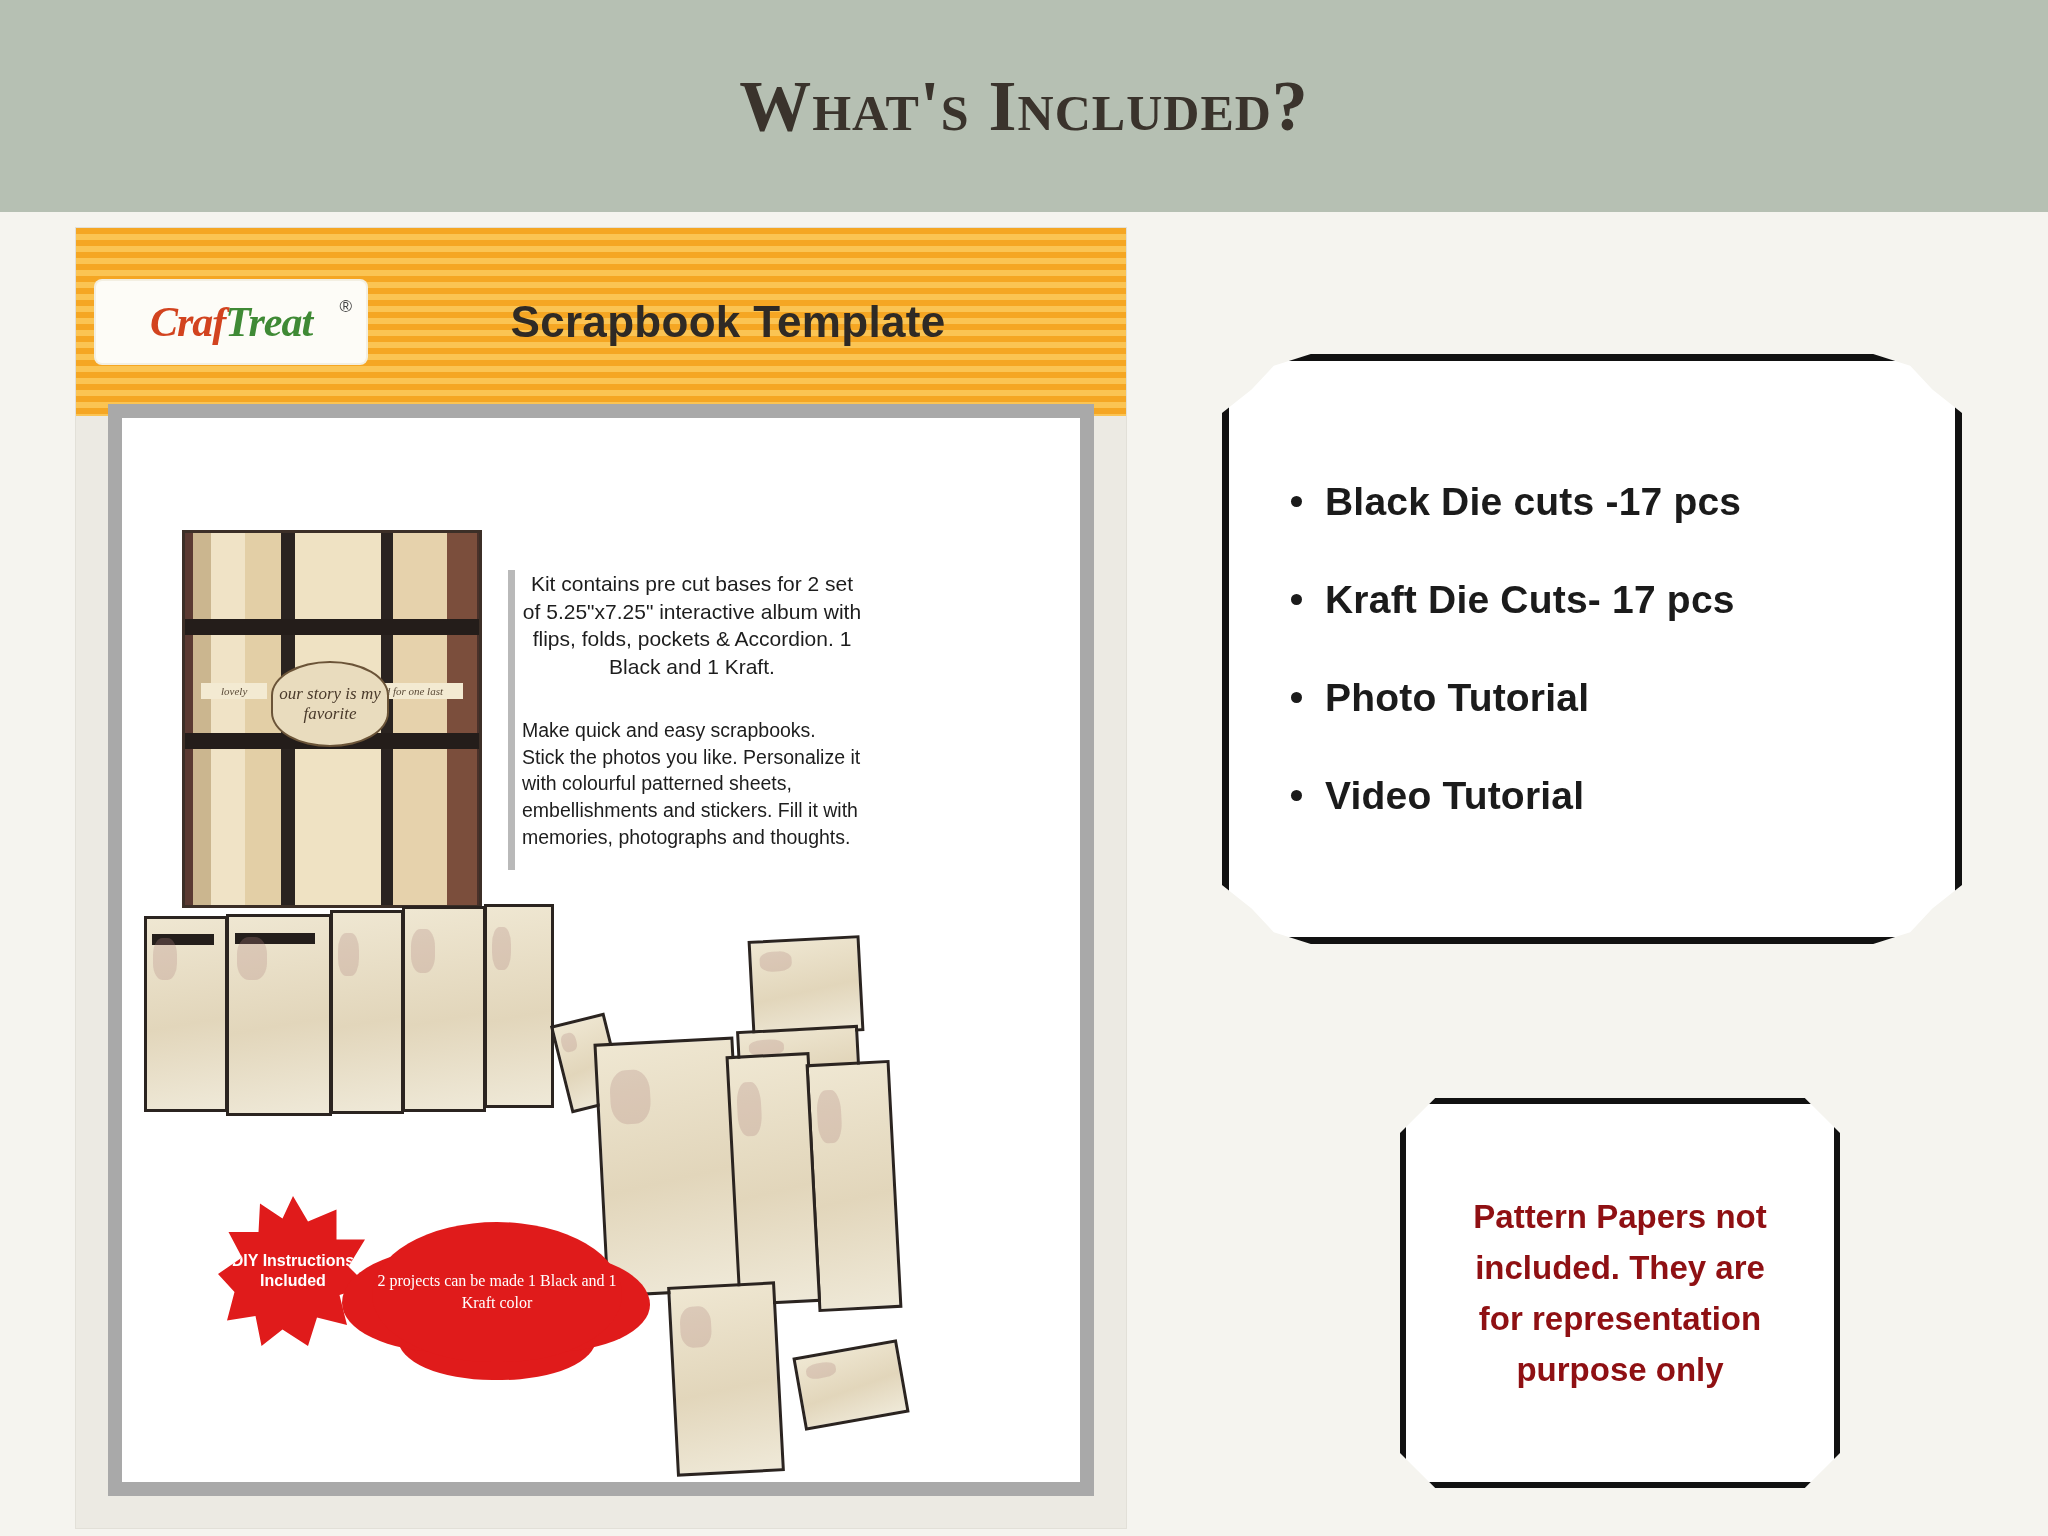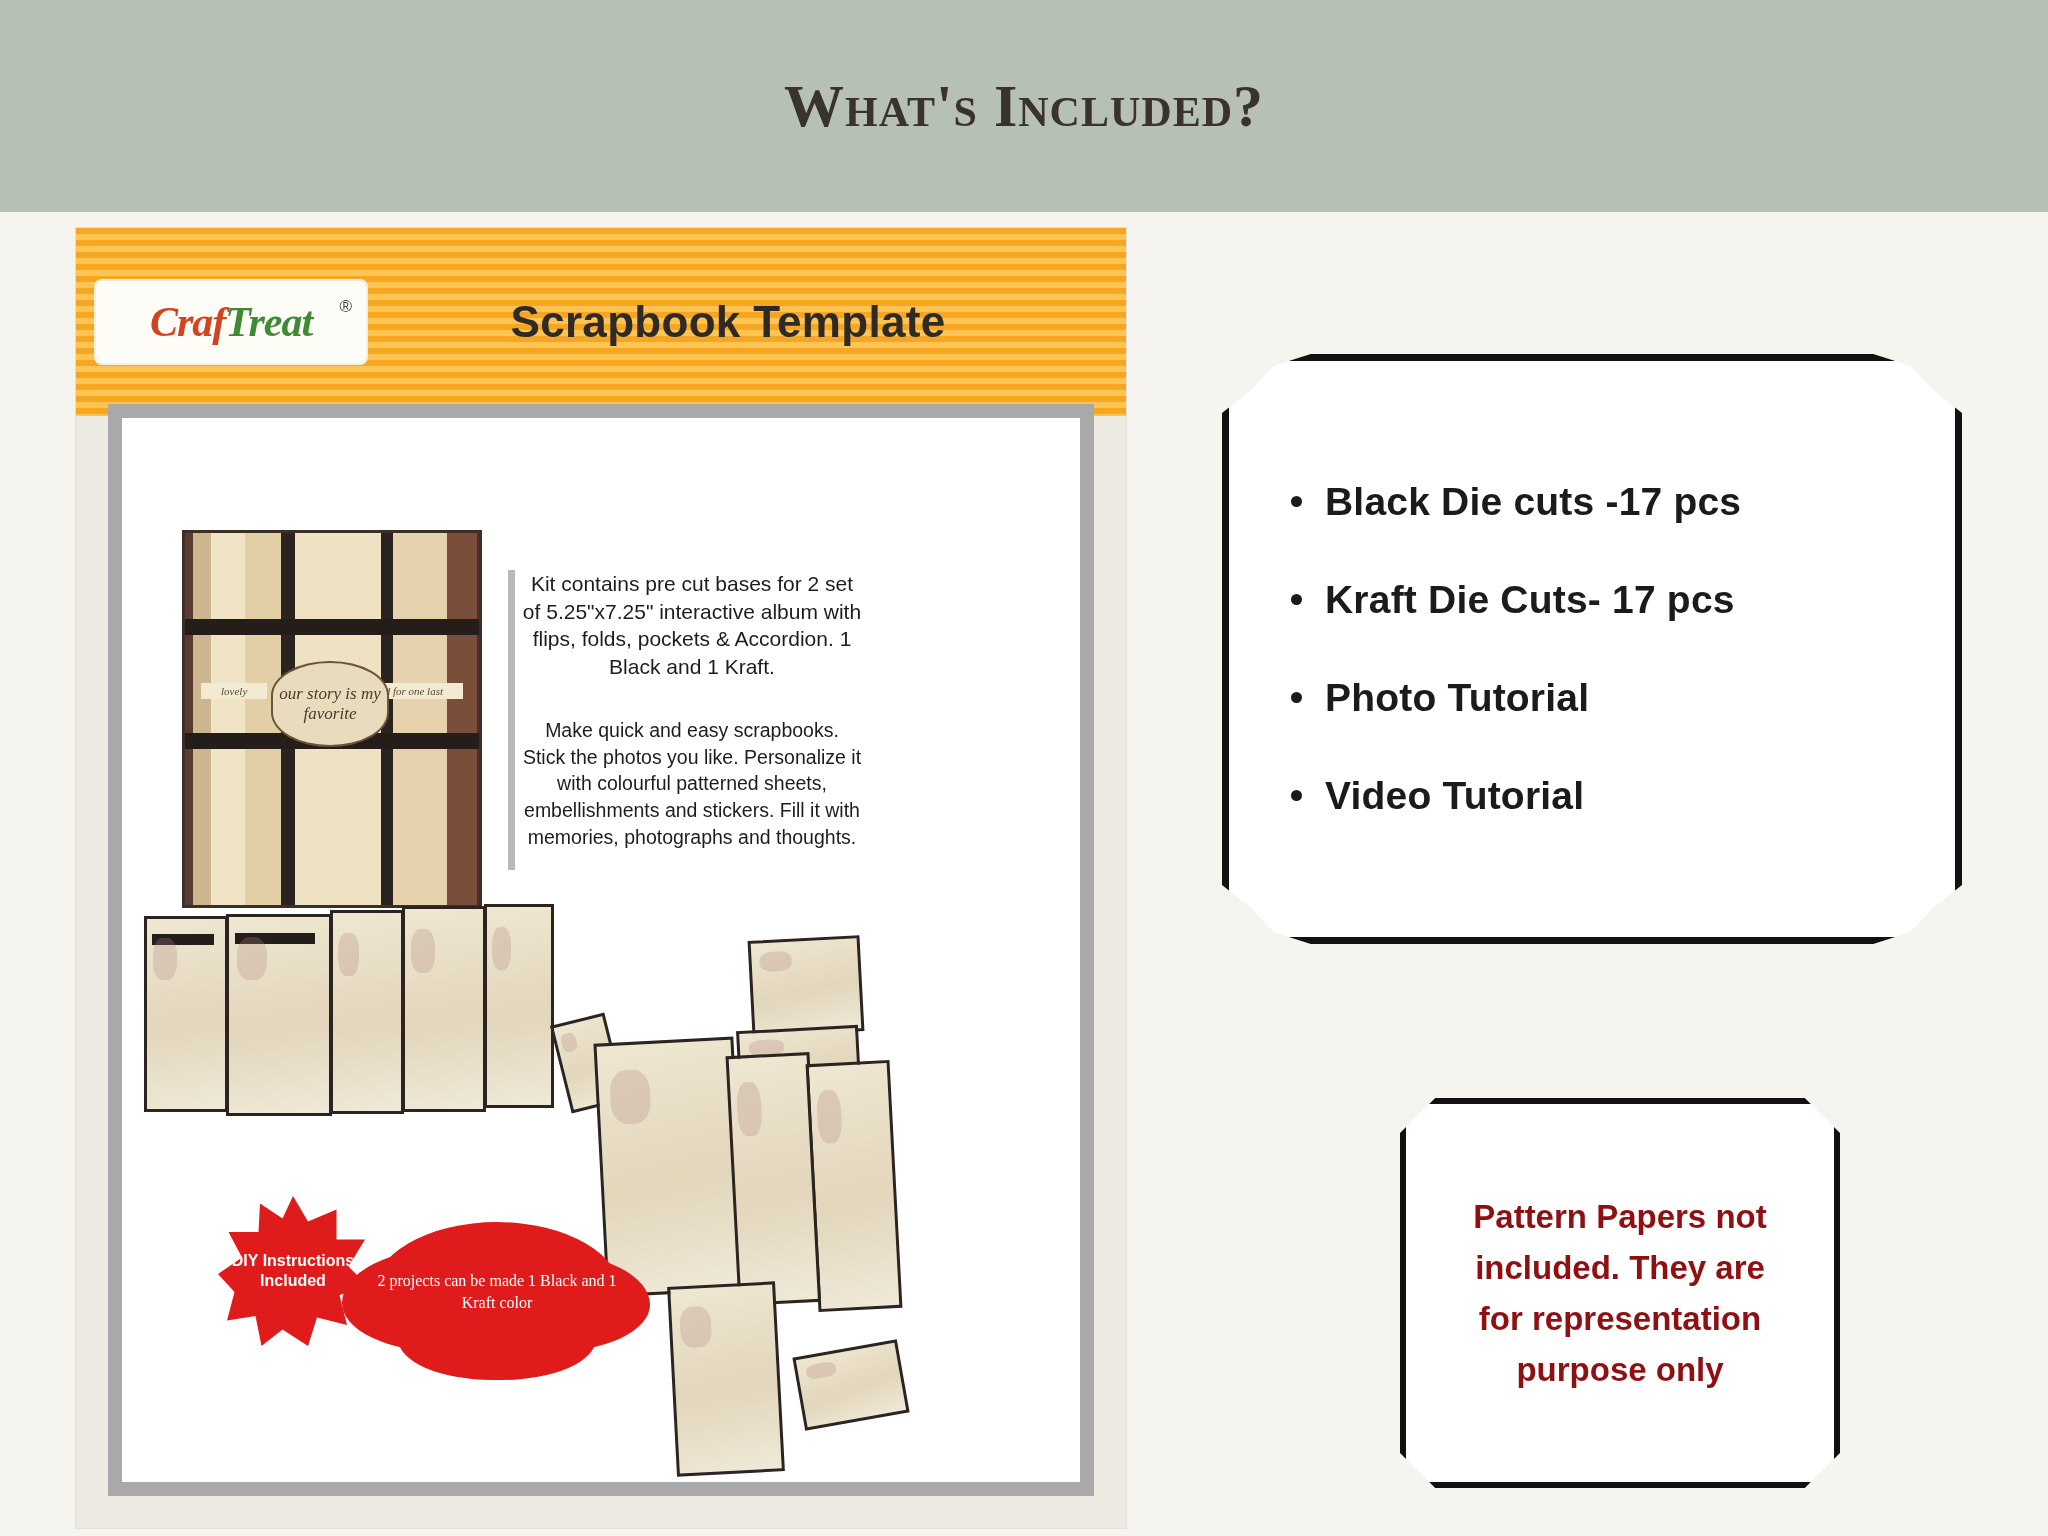--- a/index.html
+++ b/index.html
@@ -31,21 +31,21 @@
     font-size: 80px;
     font-weight: bold;
     color: #3a332c;
     letter-spacing: 1px;
     text-transform: uppercase;
   }
   
   #header-title {
     font-variant: small-caps;
     text-transform: none;
-    font-size: 60px;
+    font-size: 72px;
   }
 
   
   #product-card {
     position: absolute;
     left: 76px; top: 228px;
     width: 1050px;
     height: 1300px;
     background: #eceae3;
     box-shadow: 0 0 0 1px #e2e0d8;
@@ -205,21 +205,21 @@
     font-size: 21px;
     line-height: 1.32;
     color: #1d1d1d;
     text-align: center;
   }
   #desc-sub {
     margin-top: 36px;
     font-size: 19.5px;
     line-height: 1.37;
     color: #1d1d1d;
-    text-align: center;
+    text-align: left;
   }
 
   
   .panel {
     position: absolute;
     background: linear-gradient(170deg, #efe7d2 0%, #e2d6bb 55%, #efe9d8 100%);
     border: 3px solid #2b2420;
     box-sizing: border-box;
   }
   .panel::after {

